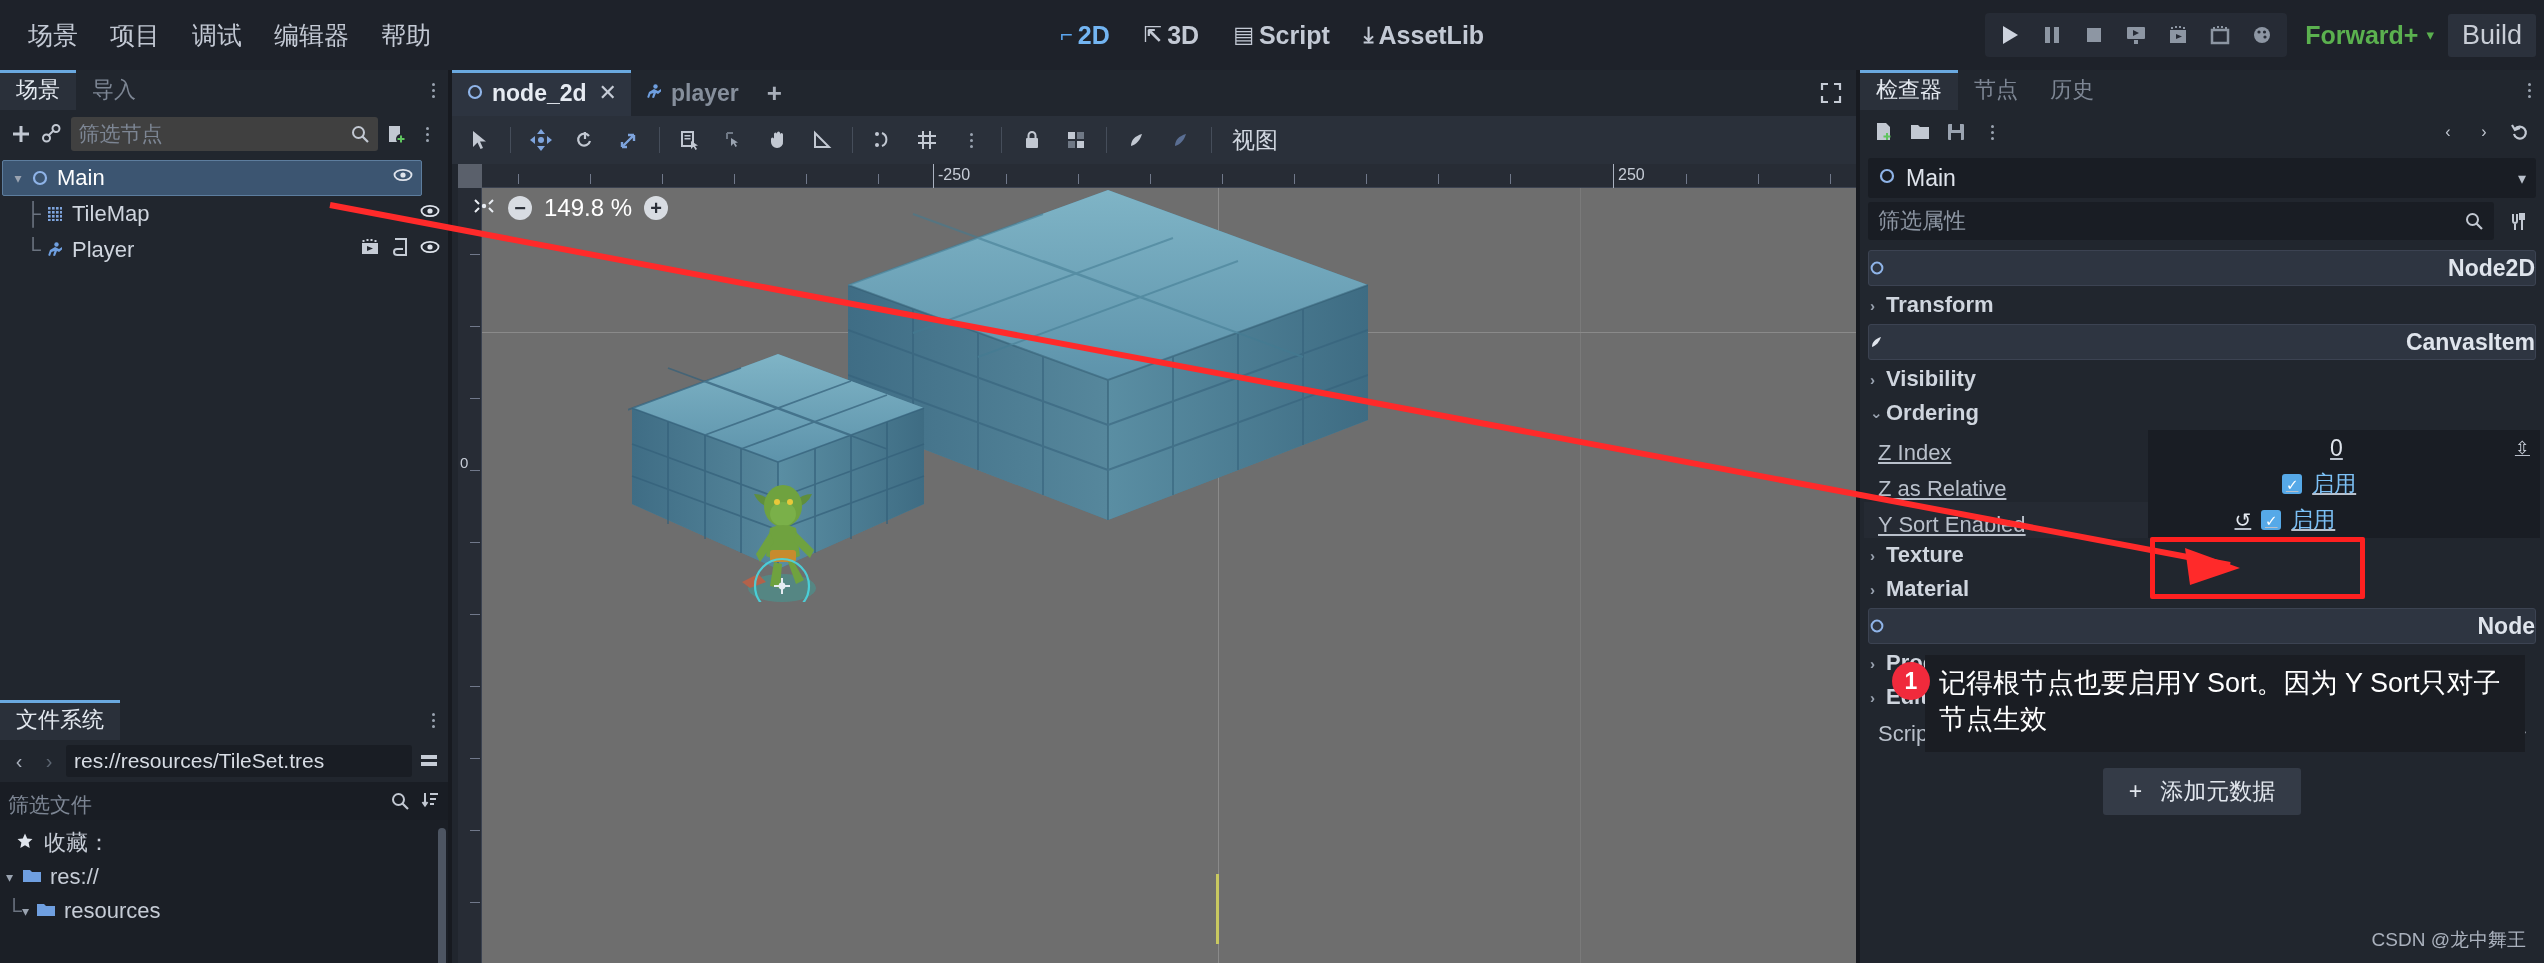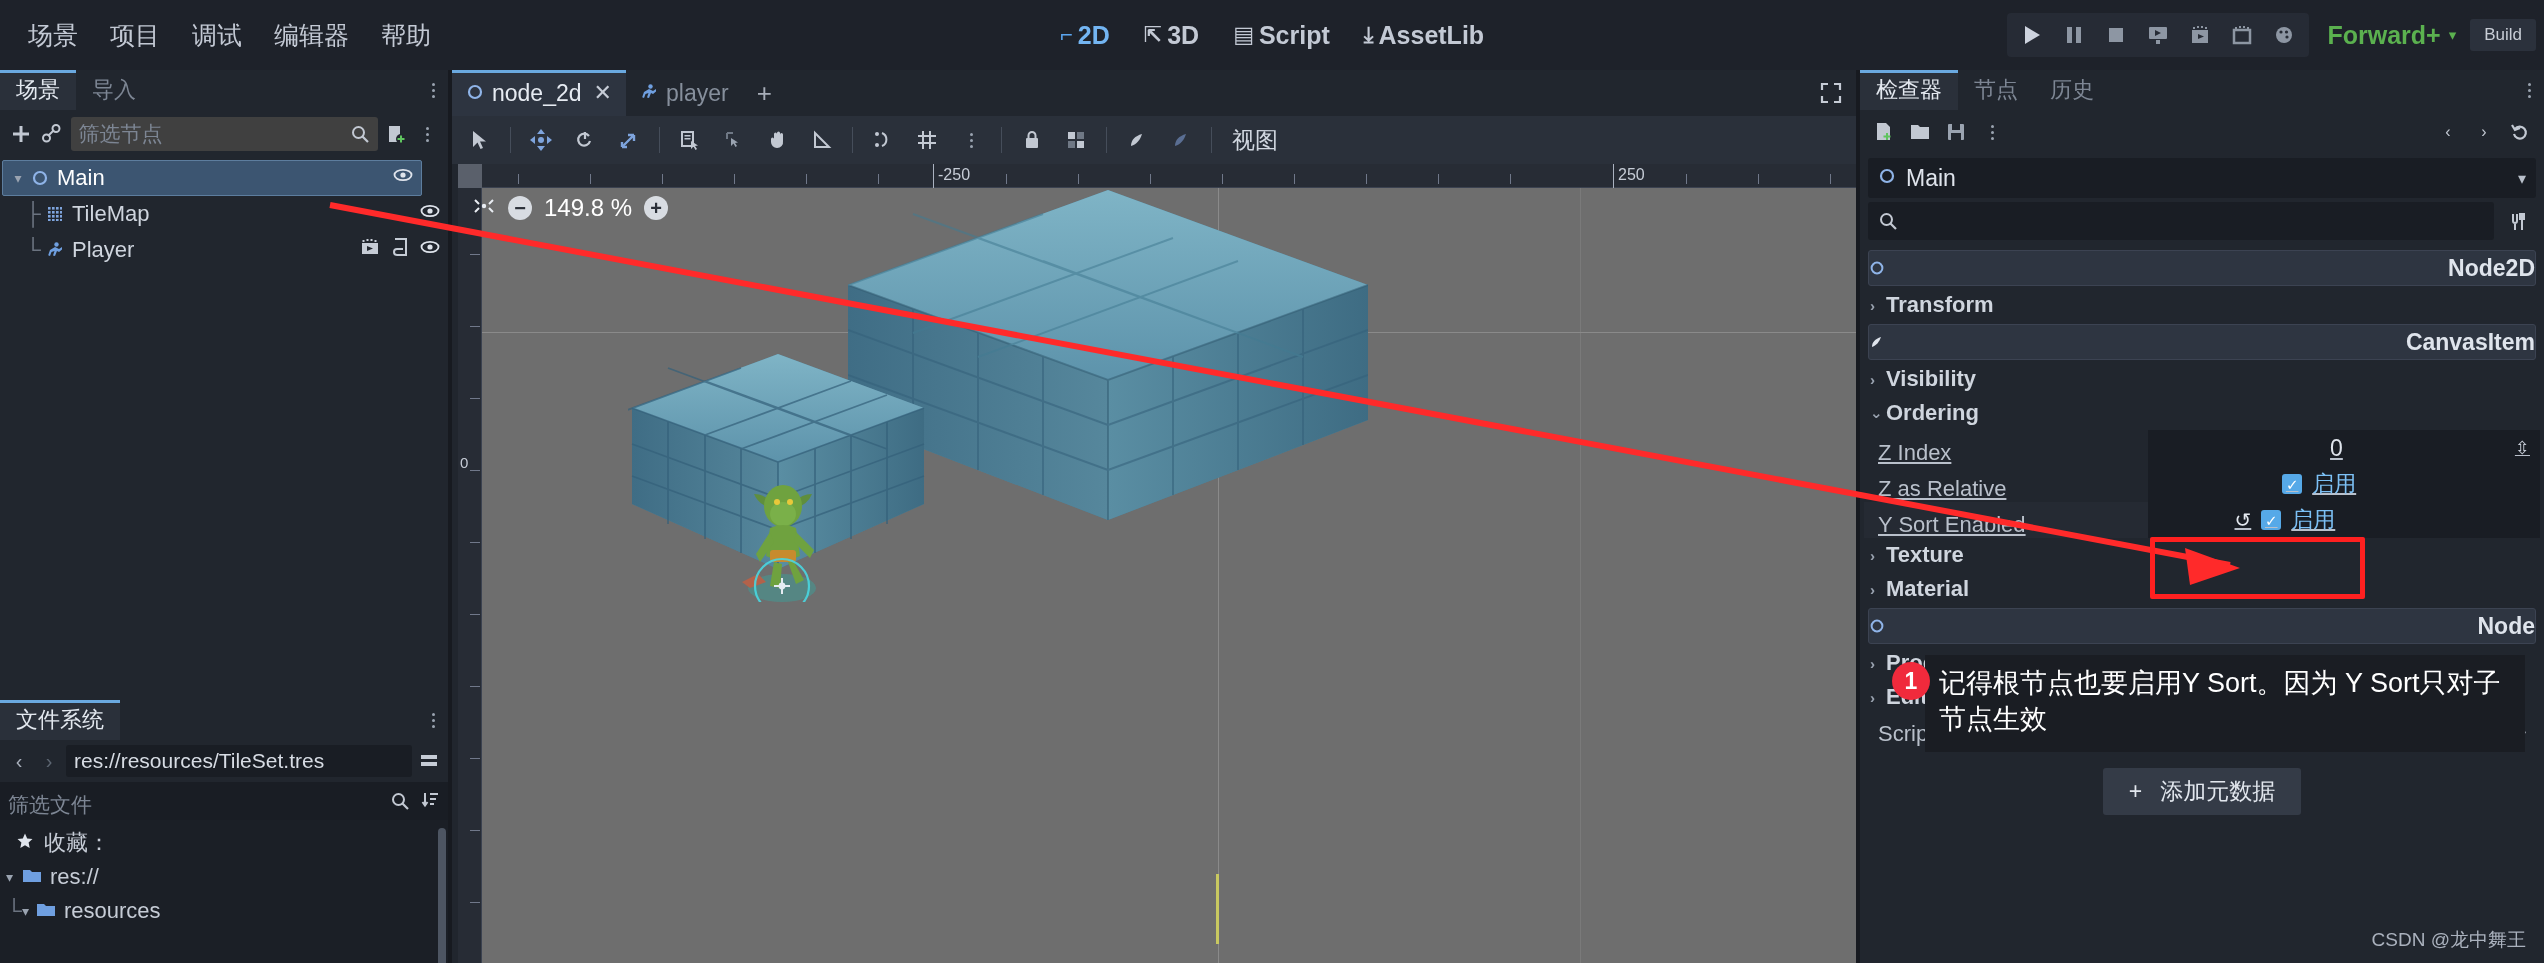--- a/index.html
+++ b/index.html
@@ -49,21 +49,21 @@
     width: 42px; height: 40px; display: flex; align-items: center; justify-content: center;
     border-radius: 3px;
   }
   .pbtn svg { display:block; }
   .renderer {
     display: flex; align-items: center; gap: 8px;
     color: #5bb14f; font-size: 25px; font-weight: bold; padding: 4px 8px; white-space: nowrap;
   }
   .renderer .chev { font-size: 15px; color: #5bb14f; }
   .buildbtn {
-    font-size: 17px; color: #c8cdd6; padding: 6px 14px; background: #2b313c;
+    font-size: 27px; color: #c8cdd6; padding: 6px 14px; background: #2b313c;
     border-radius: 3px; margin-left: 6px; white-space: nowrap;
   }
 
   
   .panel-tabs {
     display: flex; align-items: stretch; height: 40px;
     background: #21262e; position: relative;
   }
   .ptab {
     display: flex; align-items: center; padding: 0 16px;
@@ -154,21 +154,21 @@
   .fs-scrollbar {
     position: absolute; right: 2px; top: 8px; width: 8px; height: 150px;
     background: #4d5562; border-radius: 4px;
   }
 
   
   .center {
     position: absolute; left: 452px; top: 70px; width: 1404px; height: 893px;
     background: #21262e; display: flex; flex-direction: column;
   }
-  .vp-tabs { display: flex; align-items: stretch; height: 46px; background: #21262e; }
+  .vp-tabs { display: flex; align-items: stretch; height: 46px; background: #21262e; font-weight: bold; }
   .vtab {
     display: flex; align-items: center; gap: 8px; padding: 0 14px;
     font-size: 23px; color: #868f9c; position: relative; white-space: nowrap;
   }
   .vtab.active { background: #2d3440; color: #e6ebf2; }
   .vtab.active::before {
     content:""; position:absolute; left:0; right:0; top:0; height:3px; background:#6aa9e0;
   }
   .vtab .cls { font-size: 22px; color: #c6ccd6; margin-left: 4px; }
   .vtab-add { display:flex; align-items:center; padding: 0 14px; font-size: 26px; color:#a8aeb9; }
@@ -941,20 +941,21 @@
       <span>
         <svg width="18" height="18" viewBox="0 0 18 18">
             <circle cx="9" cy="9" r="6" stroke="#8fb4e8" stroke-width="2.2" fill="none"></circle>
           </svg>
       </span>
       <span class="nm">Main</span>
       <span style="color:#b9c0cb;font-size:16px;">▾</span>
     </div>
     <div class="insp-row-top">
       <div class="insp-filter">
+        <input value="" placeholder="筛选属性" style="">
         <svg width="20" height="20" viewBox="0 0 20 20">
             <circle cx="8.5" cy="8.5" r="5.5" stroke="#c2c8d2" stroke-width="2" fill="none"></circle>
             <path d="M12.5 12.5 L18 18" stroke="#c2c8d2" stroke-width="2.2"></path>
           </svg>
       </div>
       <div class="ic-btn" style="margin-right:10px;">
         <svg width="22" height="22" viewBox="0 0 22 22">
             <path d="M6 3 v7 a2 2 0 0 0 4 0 V3 M8 12 v7" stroke="#c2c8d2" stroke-width="2" fill="none"></path>
             <path d="M15 3 v16 M13 3 h4 v5 h-4 z" stroke="#c2c8d2" stroke-width="2" fill="none"></path>
           </svg>

